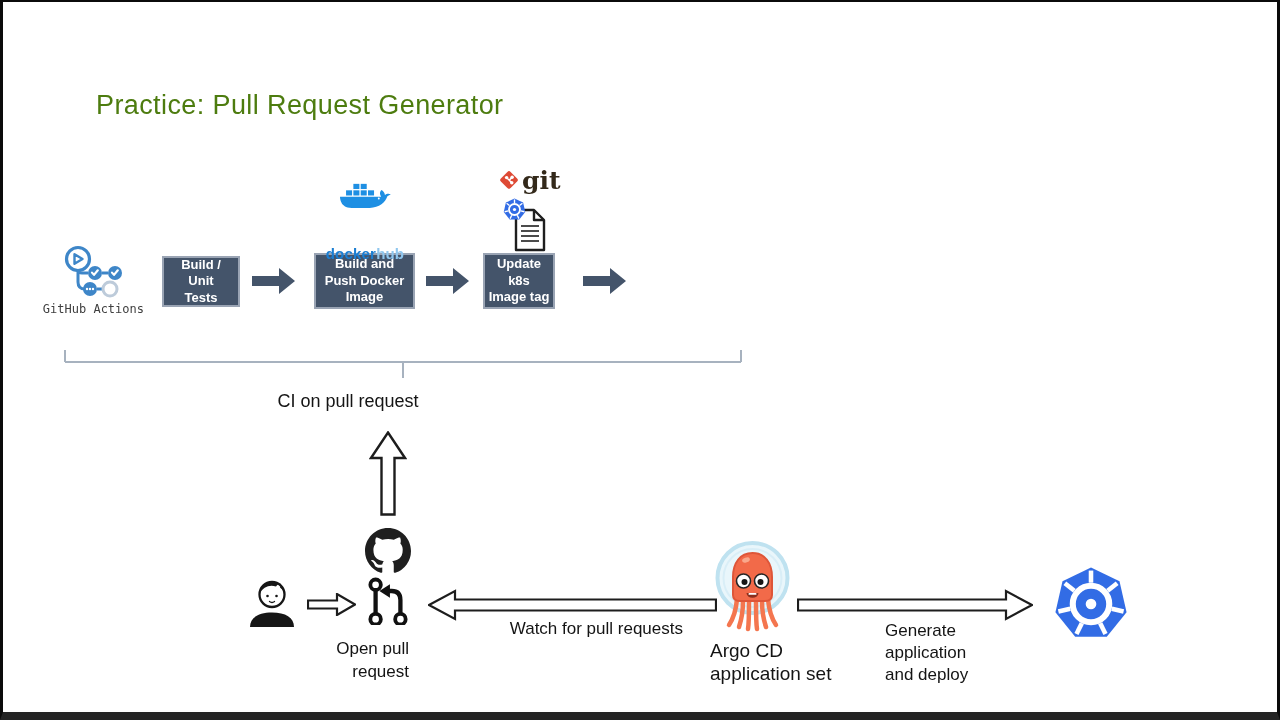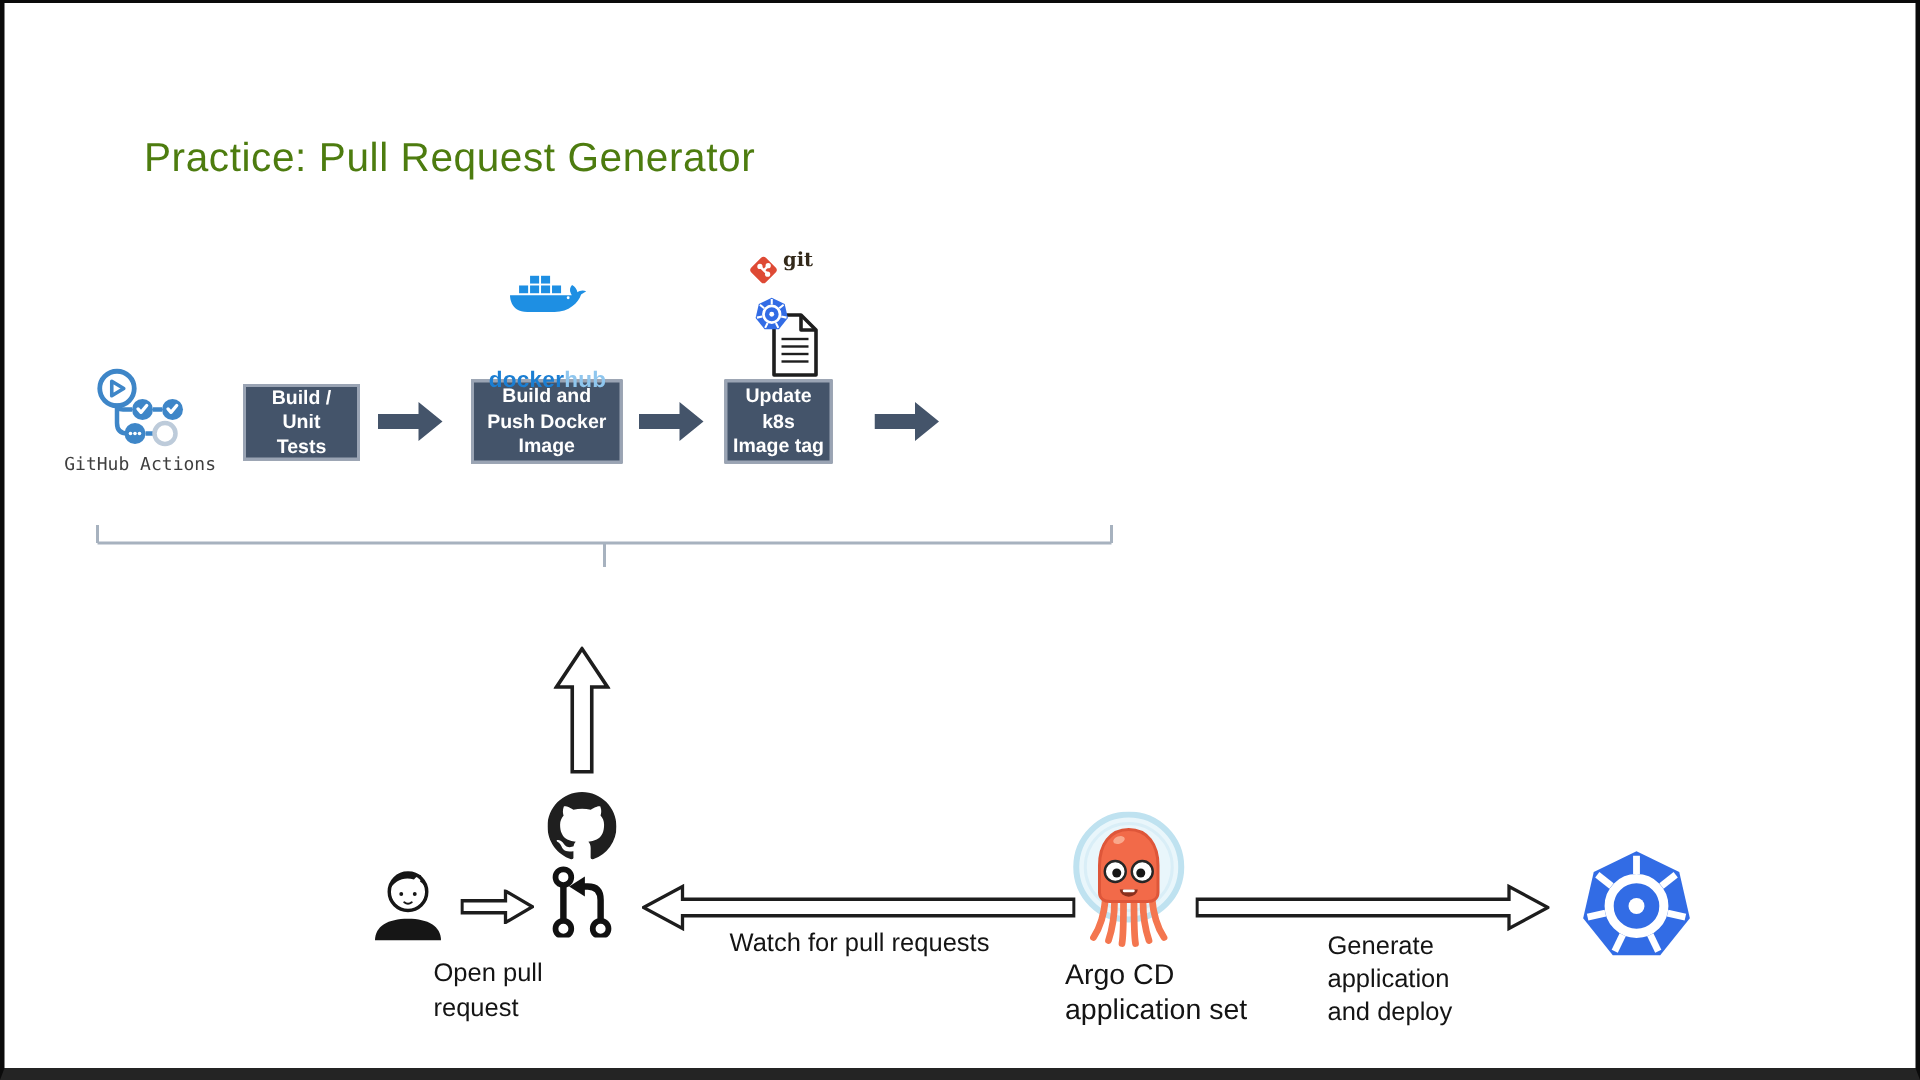--- a/index.html
+++ b/index.html
@@ -12,24 +12,24 @@
   .step-box{background:#44546A;border:2px solid #9AA4B4;color:#fff;display:flex;align-items:center;
             justify-content:center;text-align:center;font-size:13px;font-weight:700;line-height:1.28;
             white-space:pre-line;box-sizing:border-box;}
   .preline{white-space:pre-line;}
   .lbl{color:#141414;}
   .gha-label{left:40px;top:302px;width:104px;text-align:right;font-family:"DejaVu Sans Mono",monospace;
              font-size:12px;color:#3f3f3f;}
   .dockerhub-text{left:320px;top:213px;width:90px;text-align:center;font-size:15px;letter-spacing:.2px;margin-top:32px;}
   .dockerhub-text .w1{color:#1B7ED2;font-weight:700;}
   .dockerhub-text .w2{color:#8FC6EE;font-weight:700;}
-  .git-text{left:522px;top:166px;font-size:13px;font-weight:800;color:#33291A;font-family:"DejaVu Serif",serif;}
+  .git-text{left:522px;top:166px;font-size:25px;font-weight:800;color:#33291A;font-family:"DejaVu Serif",serif;}
   .ci-label{left:248px;top:391px;width:200px;text-align:center;font-size:18px;}
-  .open-pr{left:289px;top:637px;width:120px;text-align:left;font-size:17px;line-height:23px;}
-  .watch{left:463px;top:619px;width:220px;text-align:center;font-size:17px;}
+  .open-pr{left:289px;top:637px;width:120px;text-align:right;font-size:17px;line-height:23px;}
+  .watch{left:463px;top:619px;width:220px;text-align:right;font-size:17px;}
   .argo-lbl{left:710px;top:639px;width:170px;font-size:19px;line-height:23px;}
   .gen-lbl{left:885px;top:620px;width:130px;font-size:17px;line-height:22px;}
   svg{display:block;}
 </style>
 </head>
 <body>
 
 <div class="stage">
 
   <svg width="0" height="0" style="position:absolute">
@@ -121,20 +121,21 @@
         <line x1="19" y1="33" x2="37" y2="33"></line>
       <line x1="19" y1="38" x2="37" y2="38"></line>
         <line x1="19" y1="43" x2="37" y2="43"></line>
     </g>
     <use href="#k8s" x="1" y="0" width="23" height="23"></use>
   </svg>
 
   <svg class="abs" style="left:64px;top:348px" width="678" height="32" viewBox="0 0 678 32">
     <path d="M1,14 V2 M1,14 H677 M677,14 V2 M339,14 V30" fill="none" stroke="#A7B2BF" stroke-width="2"></path>
   </svg>
+  <div class="abs lbl ci-label">CI on pull request</div>
 
   <svg class="abs" style="left:369px;top:431px" width="38" height="85" viewBox="0 0 38 85">
     <polygon points="19,1.5 36,27 25.5,27 25.5,83.5 12.5,83.5 12.5,27 2,27" fill="#fff" stroke="#1d1d1d" stroke-width="2.4"></polygon>
   </svg>
 
   <svg class="abs" style="left:365px;top:528px" width="46" height="46" viewBox="0 0 16 16">
     <path fill="#1f1f1f" d="M8 0C3.58 0 0 3.58 0 8c0 3.54 2.29 6.53 5.47 7.59.4.07.55-.17.55-.38 0-.19-.01-.82-.01-1.49-2.01.37-2.53-.49-2.69-.94-.09-.23-.48-.94-.82-1.13-.28-.15-.68-.52-.01-.53.63-.01 1.08.58 1.23.82.72 1.21 1.87.87 2.33.66.07-.52.28-.87.51-1.07-1.78-.2-3.64-.89-3.64-3.95 0-.87.31-1.59.82-2.15-.08-.2-.36-1.02.08-2.12 0 0 .67-.21 2.2.82.64-.18 1.32-.27 2-.27s1.36.09 2 .27c1.53-1.04 2.2-.82 2.2-.82.44 1.1.16 1.92.08 2.12.51.56.82 1.27.82 2.15 0 3.07-1.87 3.75-3.65 3.95.29.25.54.73.54 1.48 0 1.07-.01 1.93-.01 2.2 0 .21.15.46.55.38A8.01 8.01 0 0 0 16 8c0-4.42-3.58-8-8-8z"></path>
   </svg>
 
   <svg class="abs" style="left:367px;top:577px" width="42" height="48" viewBox="0 0 44 50">

